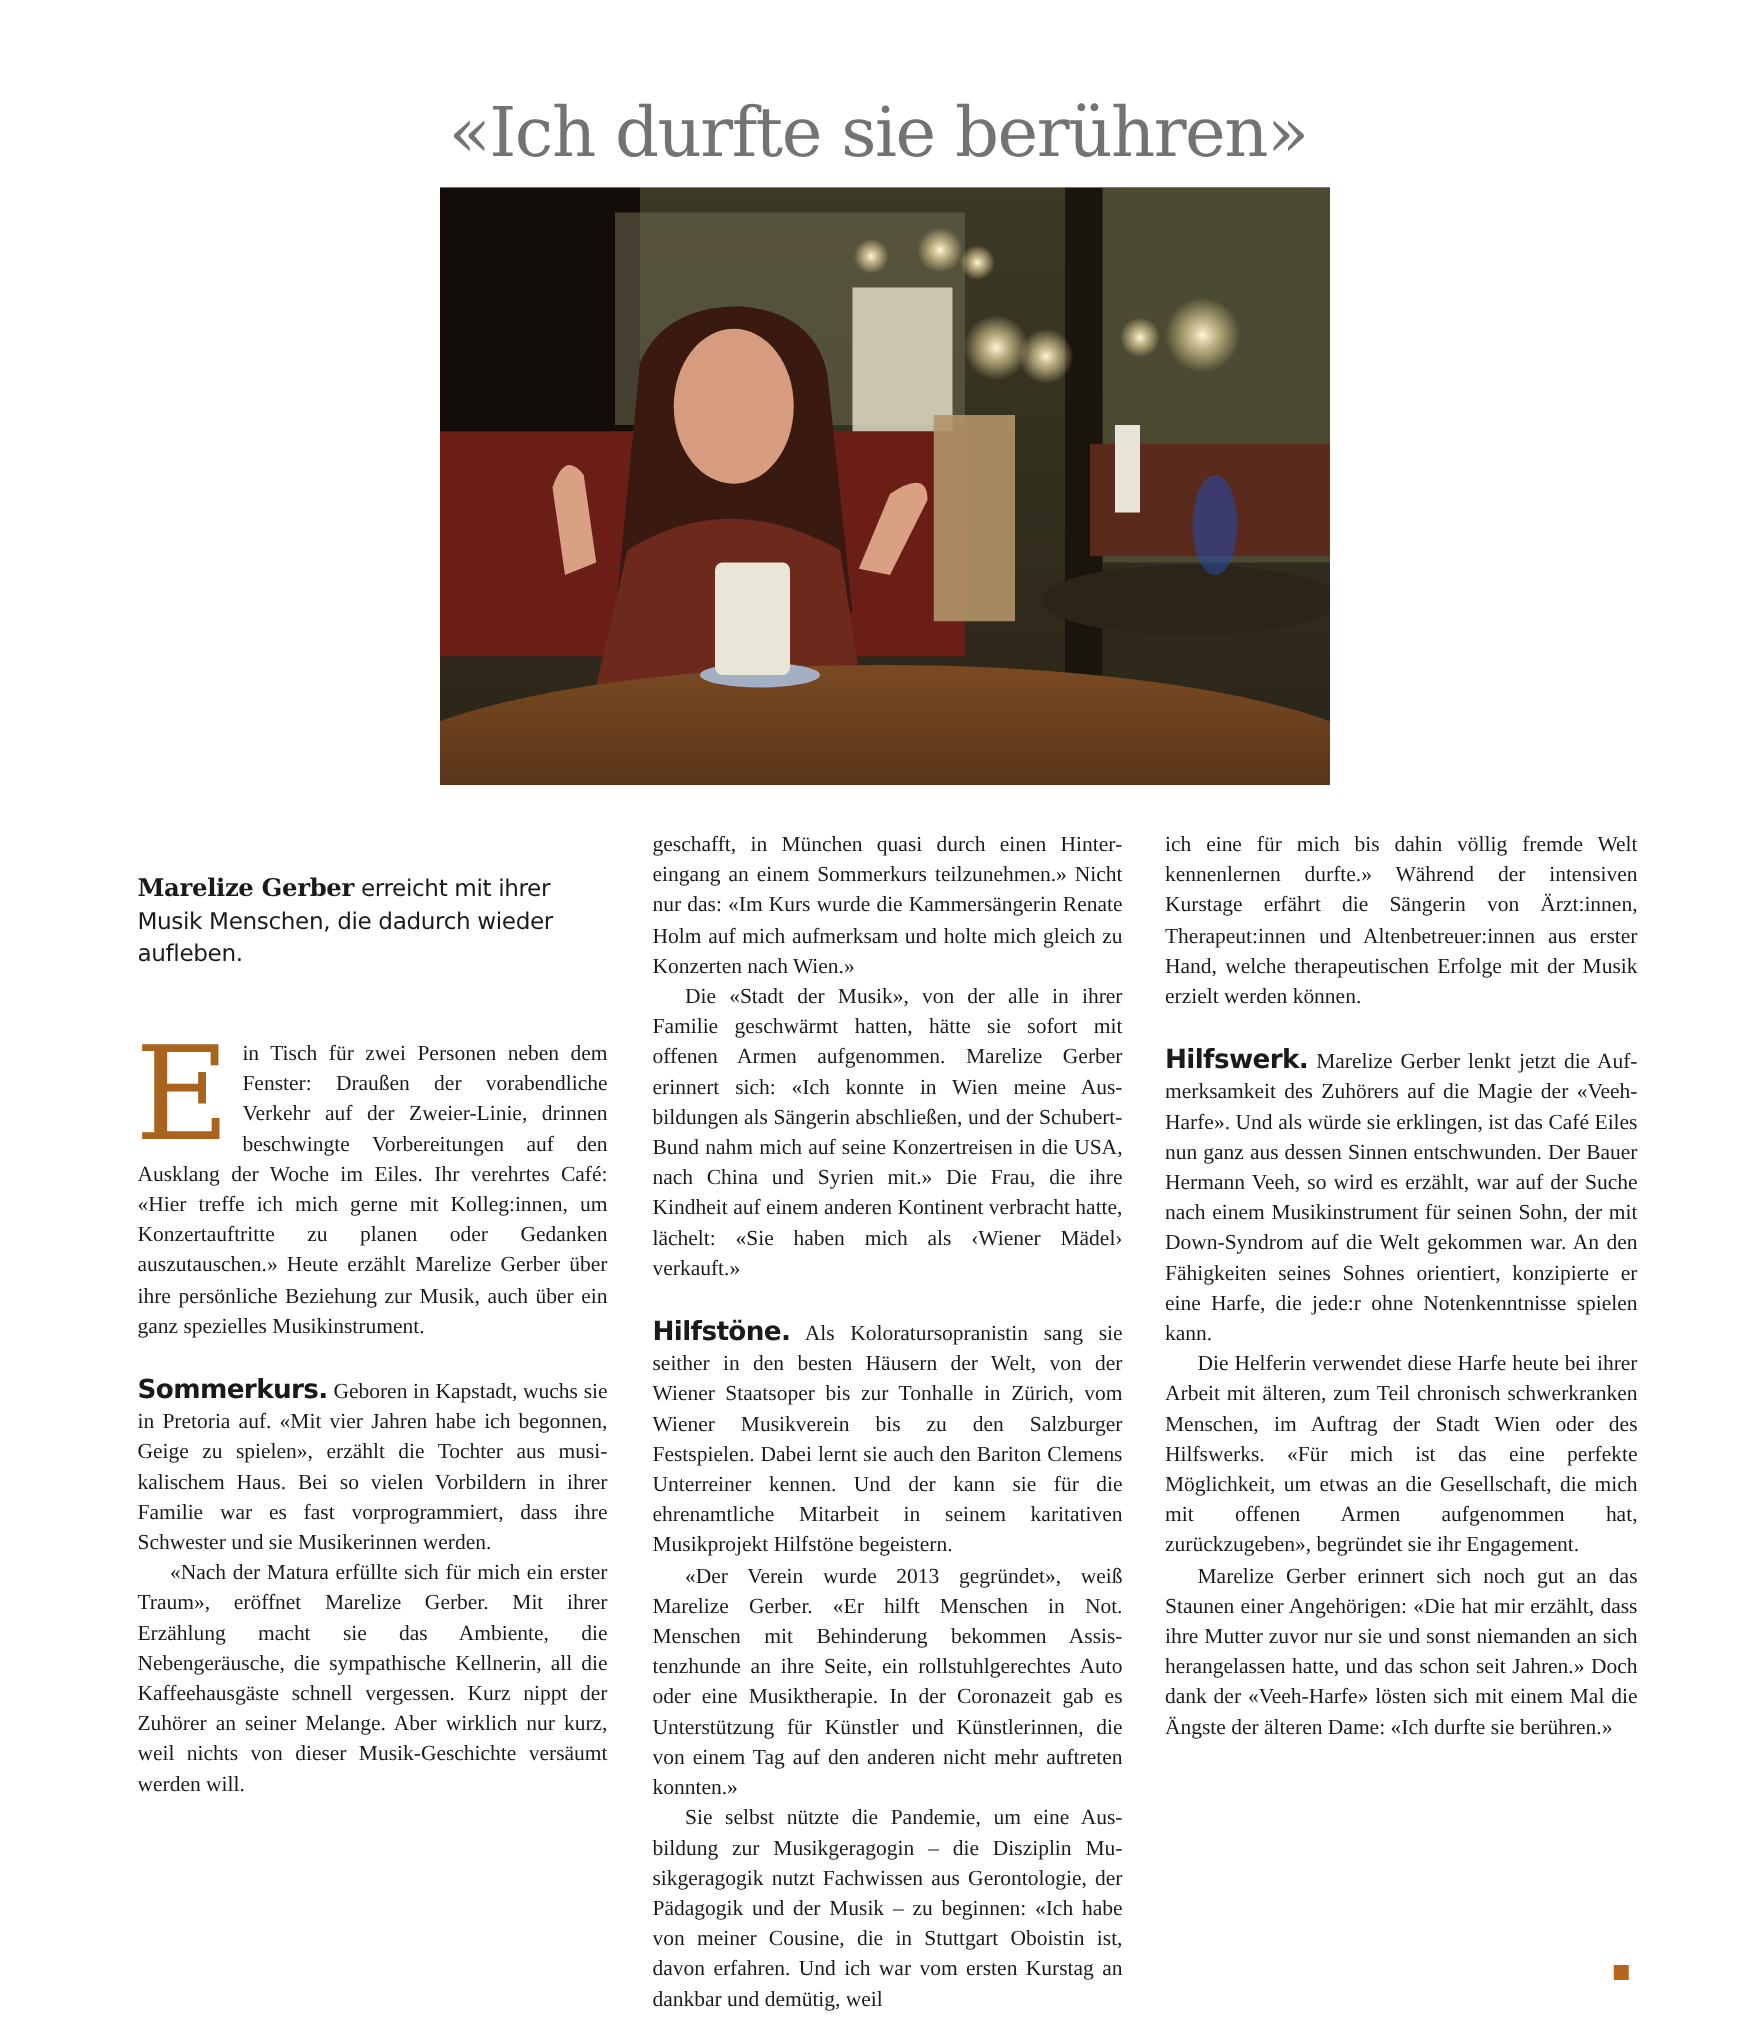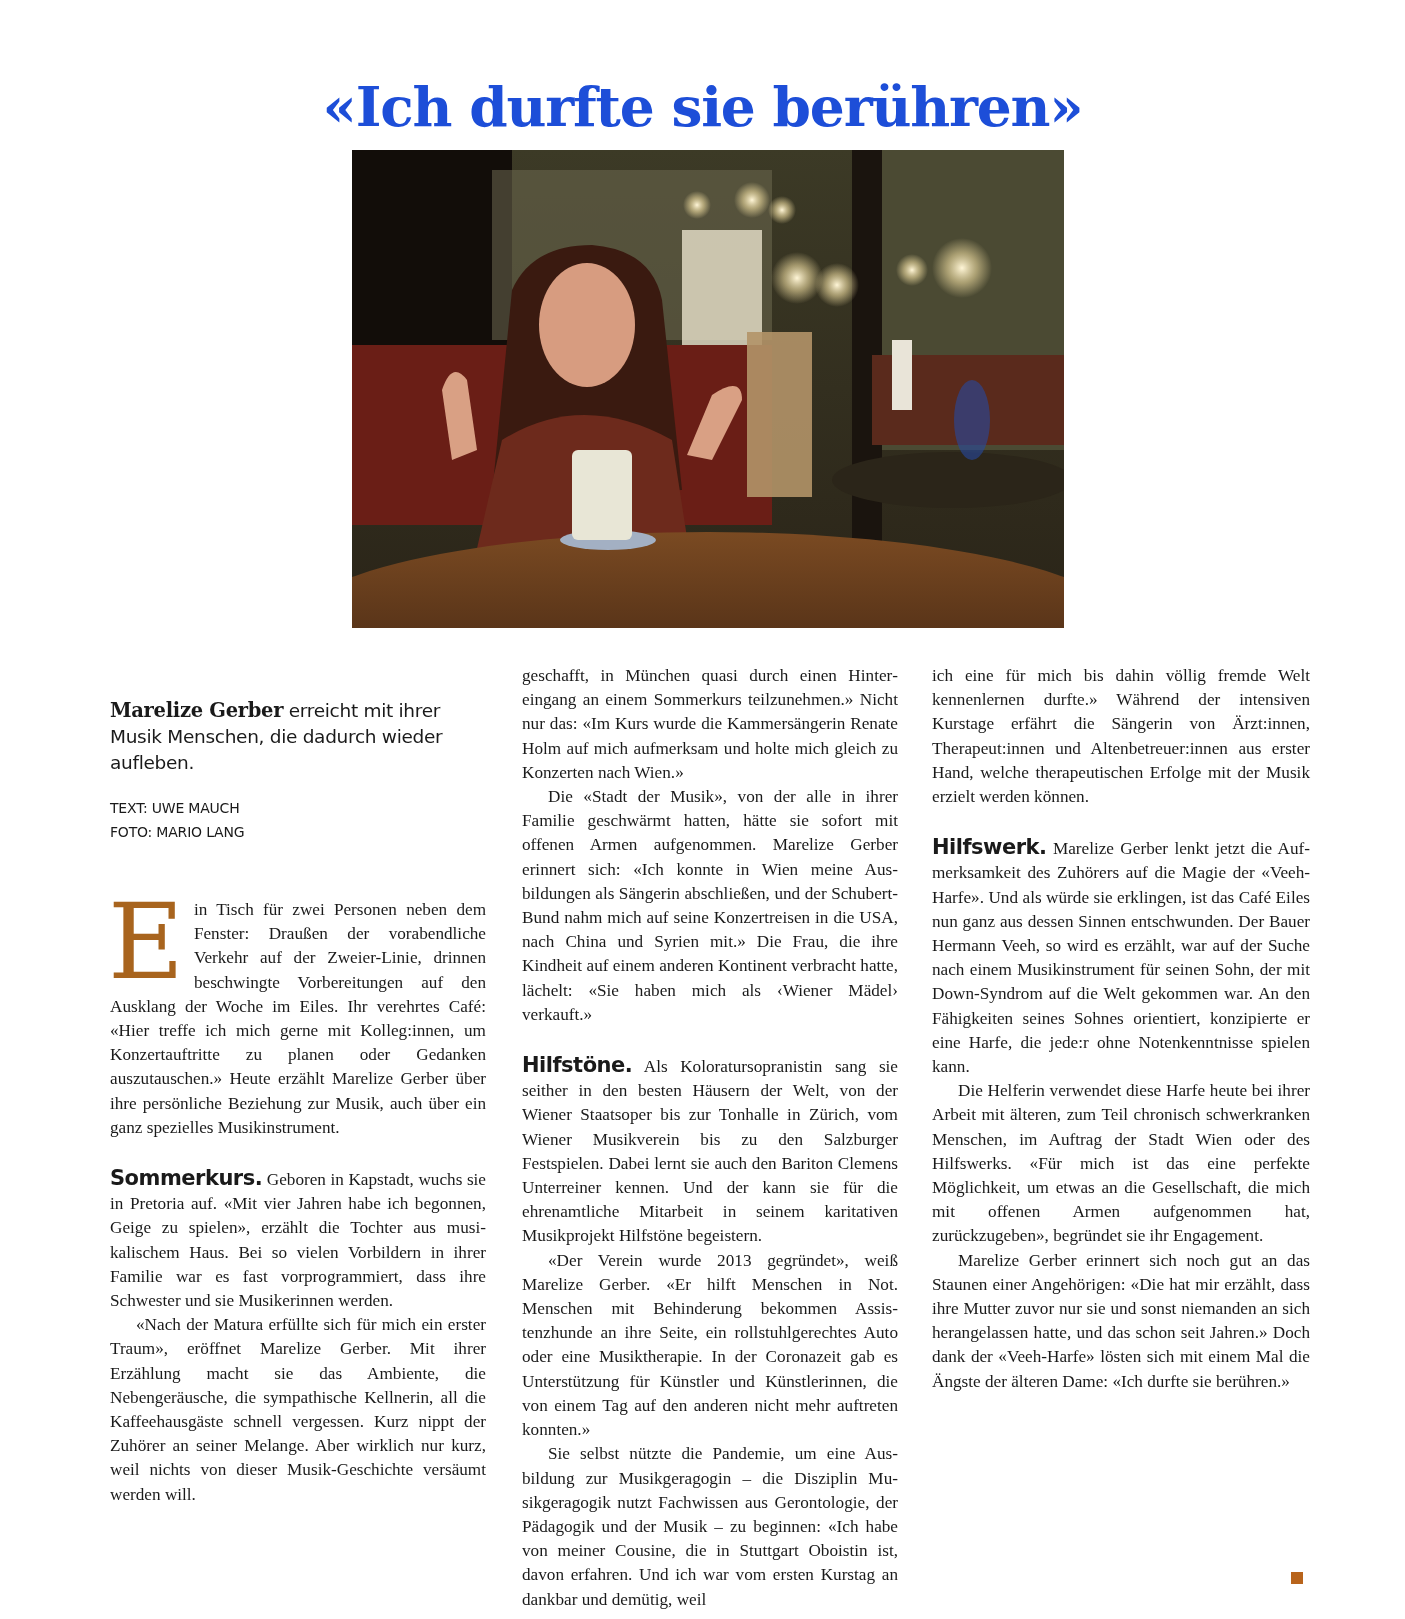--- a/index.html
+++ b/index.html
@@ -1,20 +1,20 @@
 <!DOCTYPE html>
 <html><head>
 <meta charset="utf-8">
 <style>
   html, body { margin: 0; padding: 0; background: #ffffff; }
   body { width: 1405px; height: 1619px; position: relative; overflow: hidden; color: #1a1a1a; }
   .headline {
     position: absolute; left: 0; top: 42px; width: 1405px; text-align: center;
-    font-family: "DejaVu Serif", serif; font-weight: 700; font-size: 55px; letter-spacing: -1.2px;
-    color: #1d4ed8; line-height: 1;
+    font-family: "DejaVu Serif", serif; font-weight: 400; font-size: 55px; letter-spacing: -1.2px;
+    color: #737373; line-height: 1;
   }
   .photo {
     position: absolute; left: 352px; top: 150px; width: 712px; height: 478px; overflow: hidden;
     background: #1f1812;
   }
   .photo svg { display: block; width: 100%; height: 100%; }
 
   .col { position: absolute; top: 698px; font-family: "Liberation Serif", serif; font-size: 17.2px; line-height: 24.2px; text-align: justify; hyphens: manual; }
   .col1 { left: 110px; width: 376px; }
   .col2 { left: 522px; width: 376px; top: 664px; }
@@ -83,24 +83,20 @@
     <ellipse cx="600" cy="330" rx="120" ry="28" fill="#2b2519"></ellipse>
     <ellipse cx="356" cy="478" rx="420" ry="96" fill="url(#table)"></ellipse>
     <ellipse cx="256" cy="390" rx="48" ry="10" fill="#a3b0c3"></ellipse>
     <rect x="220" y="300" width="60" height="90" rx="6" fill="#e8e6d6"></rect>
     <ellipse cx="620" cy="270" rx="18" ry="40" fill="#264aa0" opacity="0.6"></ellipse>
   </svg>
 </div>
 
 <div class="col col1">
   <p class="teaser"><span class="name">Marelize Gerber</span><span> erreicht mit ihrer Musik Menschen, die dadurch wieder aufleben.</span></p>
-  <div class="credits">
-    <div>TEXT: UWE MAUCH</div>
-    <div>FOTO: MARIO LANG</div>
-  </div>
   <div class="gap-big"></div>
   <p><span class="dropcap">E</span><span>in Tisch für zwei Personen neben dem Fenster: Draußen der vorabendliche Verkehr auf der Zweier-Linie, drin­nen beschwingte Vorbereitungen auf den Ausklang der Woche im Eiles. Ihr ver­ehrtes Café: «Hier treffe ich mich gerne mit Kolleg:innen, um Konzertauftritte zu planen oder Gedanken auszutauschen.» Heute erzählt Marelize Gerber über ihre persönliche Bezie­hung zur Musik, auch über ein ganz spezielles Musikinstrument.</span></p>
   <div class="gap"></div>
   <p><span class="kicker">Sommerkurs.</span><span> Geboren in Kapstadt, wuchs sie in Pre­toria auf. «Mit vier Jahren habe ich begonnen, Geige zu spielen», erzählt die Tochter aus musi­kalischem Haus. Bei so vielen Vorbildern in ihrer Familie war es fast vorprogrammiert, dass ihre Schwester und sie Musikerinnen werden.</span></p>
   <p class="indent">«Nach der Matura erfüllte sich für mich ein erster Traum», eröffnet Marelize Gerber. Mit ihrer Erzählung macht sie das Ambiente, die Nebengeräusche, die sympathische Kellne­rin, all die Kaffeehausgäste schnell vergessen. Kurz nippt der Zuhörer an seiner Melange. Aber wirklich nur kurz, weil nichts von dieser Musik-Geschichte versäumt werden will.</p>
 </div>
 
 <div class="col col2">
   <p>geschafft, in München quasi durch einen Hinter­eingang an einem Sommerkurs teilzunehmen.» Nicht nur das: «Im Kurs wurde die Kammer­sängerin Renate Holm auf mich aufmerksam und holte mich gleich zu Konzerten nach Wien.»</p>
   <p class="indent">Die «Stadt der Musik», von der alle in ihrer Familie geschwärmt hatten, hätte sie sofort mit offenen Armen aufgenommen. Marelize Gerber erinnert sich: «Ich konnte in Wien meine Aus­bildungen als Sängerin abschließen, und der Schubert-Bund nahm mich auf seine Konzert­reisen in die USA, nach China und Syrien mit.» Die Frau, die ihre Kindheit auf einem anderen Kontinent verbracht hatte, lächelt: «Sie haben mich als ‹Wiener Mädel› verkauft.»</p>

